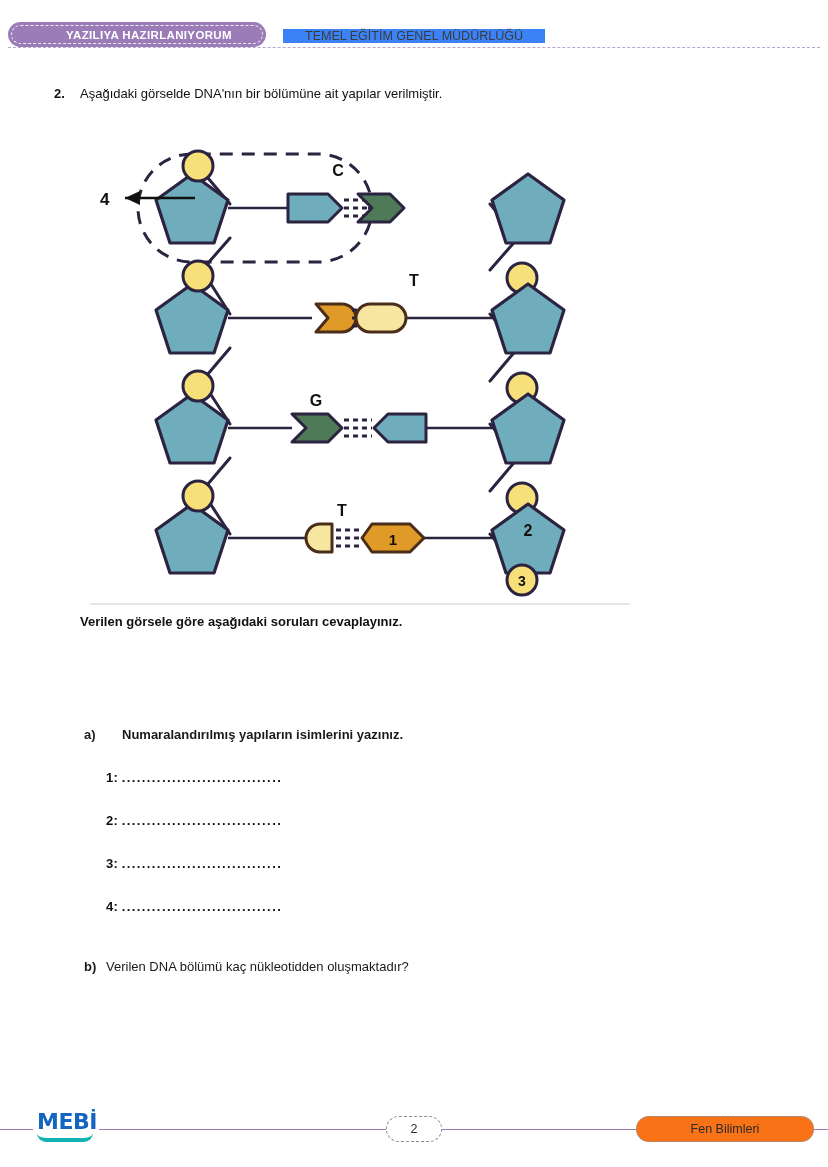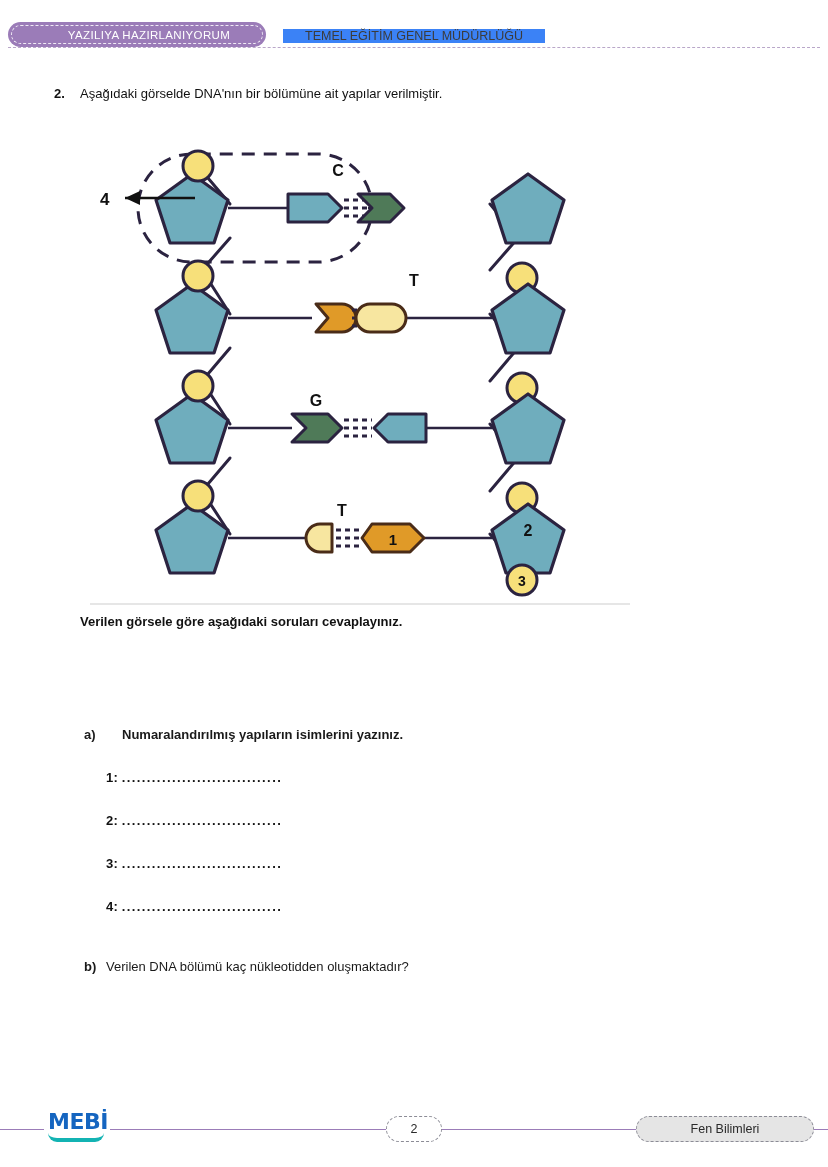--- a/index.html
+++ b/index.html
@@ -43,21 +43,21 @@
     position: absolute;
     left: 3px; top: 3px; right: 3px; bottom: 3px;
     border: 1px dashed rgba(255,255,255,0.85);
     border-radius: 11px;
   }
   .badge-left span {
     position: relative;
     color: #ffffff;
     font-size: 11.5px;
     letter-spacing: 0.35px;
-    font-weight: 400;
+    font-weight: 700;
     z-index: 2;
     margin-left: 24px;
   }
   .header-center {
     position: absolute;
     left: 283px; top: 29px;
     width: 262px;
     text-align: center;
     font-size: 12.5px;
     color: #3b3b3b;
@@ -168,21 +168,21 @@
   }
   .footer-rule {
     position: absolute;
     left: 0; right: 0;
     top: 34px;
     border-top: 1px solid #9b7cb8;
     height: 0;
   }
   .logo {
     position: absolute;
-    left: 44px; top: 14px;
+    left: 33px; top: 14px;
     width: 66px; height: 42px;
     background: #ffffff;
     padding: 0 4px;
   }
   .logo-text {
     font-family: "DejaVu Sans", sans-serif;
     font-size: 22px;
     font-weight: 700;
     color: #1565c0;
     letter-spacing: -0.5px;
@@ -208,21 +208,21 @@
     justify-content: center;
     font-size: 12.5px;
     color: #2a2a2a;
   }
   .subject-pill {
     position: absolute;
     right: 14px; top: 21px;
     width: 178px; height: 26px;
     border: 1px dashed #8c8c96;
     border-radius: 13px;
-    background: #e5e5e5;
+    background: #f97316;
     display: flex;
     align-items: center;
     justify-content: center;
     font-size: 12.5px;
     color: #2a2a2a;
   }
 </style>
 </head>
 <body>
 

